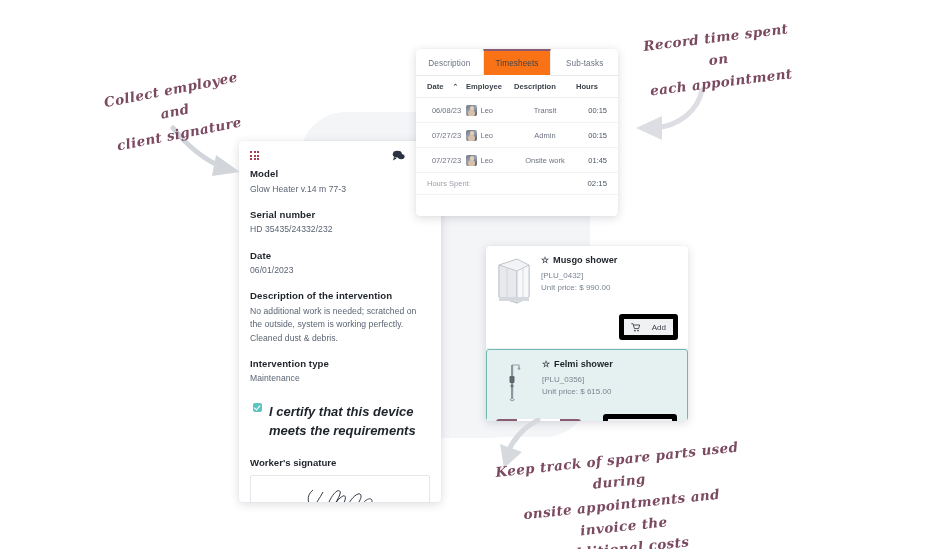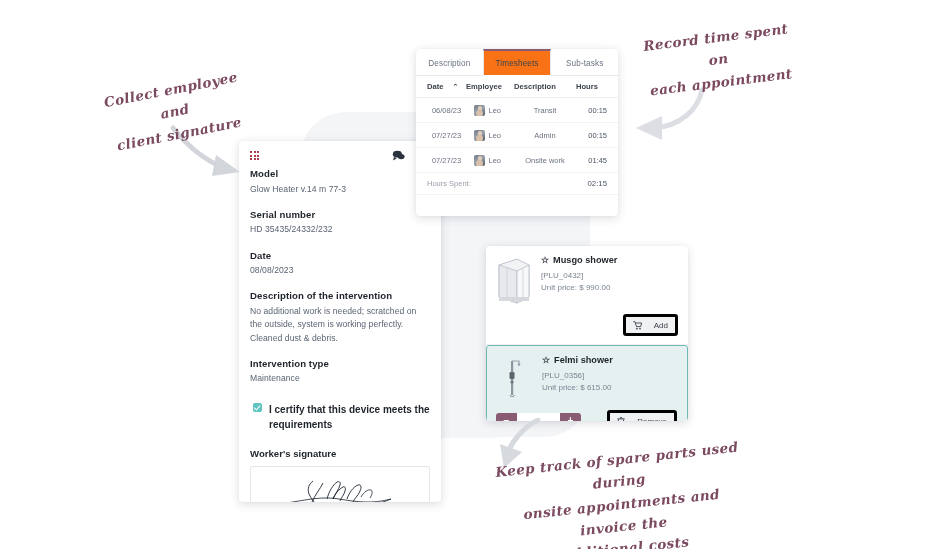--- a/index.html
+++ b/index.html
@@ -112,21 +112,21 @@
     background: #5ec4bf; flex: 0 0 auto; margin-top: 1px;
     position: relative;
   }
   .cbox:after {
     content: ""; position: absolute; left: 2px; top: 1.5px;
     width: 3px; height: 5px;
     border-right: 1.4px solid #fff; border-bottom: 1.4px solid #fff;
     transform: rotate(40deg);
   }
   .certify-text {
-    font-size: 10px; font-weight: bold; color: #1f242b; line-height: 1.5;
+    font-size: 13px; font-weight: bold; color: #1f242b; line-height: 1.5; font-style: italic;
   }
   .sig-label {
     font-size: 9.6px; font-weight: bold; color: #1f242b; margin-bottom: 7px;
   }
   .sig-box {
     border: 1px solid #e3e6ea; background:#fff;
     height: 55px; border-radius: 2px; overflow: hidden;
     display:flex; align-items:center; justify-content:center;
   }
 
@@ -167,21 +167,21 @@
   table.ts th.c-hours { padding-right: 11px; }
   .sort-caret { display:inline-block; margin-left:7px; color:#3c424c; font-size:7px; }
   table.ts td {
     font-size: 7.5px; color: #6b7280;
     padding: 6.5px 0; border-bottom: 1px solid #f1f3f5;
     vertical-align: middle;
     text-align: center;
   }
   table.ts td.c-date { padding-left: 11px; color:#6b7280; }
   table.ts td.c-hours { text-align: right; padding-right: 11px; color:#4b5563; }
-  .emp-cell { display:flex; align-items:center; gap:3.5px;margin-left:8px; }
+  .emp-cell { display:flex; align-items:center; gap:3.5px; }
   .avatar {
     width: 11px; height: 11px; border-radius: 2px;
     background: linear-gradient(150deg,#6d7683 0%,#9aa3ad 45%,#4c5561 100%);
     position: relative; overflow:hidden; flex:0 0 auto;
   }
   .avatar:after {
     content:""; position:absolute; left:2px; top:5px;
     width:7px; height:7px; border-radius:50%;
     background: #d8c0ab;
   }
@@ -225,21 +225,21 @@
   .prod-info { flex: 1; min-width: 0; }
   .prod-title {
     font-size: 9.2px; font-weight: bold; color: #1f242b;
     display: flex; align-items: center; gap: 4px; margin-bottom: 5px;
   }
   .star { color: #3c424c; font-size: 9px; line-height: 1; }
   .prod-sub { font-size: 8px; color: #7b8592; line-height: 1.55; }
   .prod-actions { display:flex; align-items:center; margin-top: 7px; }
   .btn-grey {
     margin-left: auto;
-    background: #f0f1f3; border: 3px solid #000000;
+    background: #f0f1f3; border: 5px solid #000000;
     border-radius: 3px; padding: 3.5px 7px;
     font-size: 8px; color: #3c424c;
     display: inline-flex; align-items: center; gap: 12px;
   }
   .stepper { display: flex; align-items: center; }
   .step-btn {
     width: 21px; height: 17px; background: #8a5c74; color:#fff;
     display:flex; align-items:center; justify-content:center;
     font-size: 10px; line-height: 1; font-weight: bold;
   }
@@ -319,21 +319,21 @@
         <div class="fld-value">Glow Heater v.14 m 77-3</div>
       </div>
 
       <div class="fld">
         <div class="fld-label">Serial number</div>
         <div class="fld-value">HD 35435/24332/232</div>
       </div>
 
       <div class="fld">
         <div class="fld-label">Date</div>
-        <div class="fld-value">08/08/2023</div>
+        <div class="fld-value">06/01/2023</div>
       </div>
 
       <div class="fld">
         <div class="fld-label">Description of the intervention</div>
         <div class="fld-value">No additional work is needed; scratched on the outside, system is working perfectly. Cleaned dust &amp; debris.</div>
       </div>
 
       <div class="fld">
         <div class="fld-label">Intervention type</div>
         <div class="fld-value">Maintenance</div>

